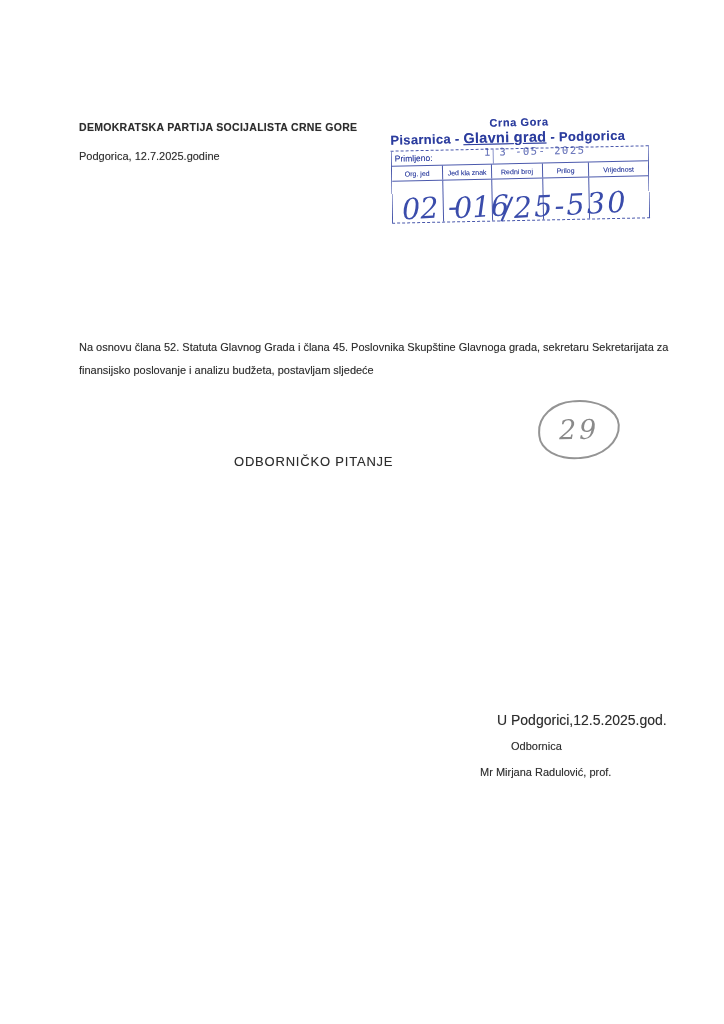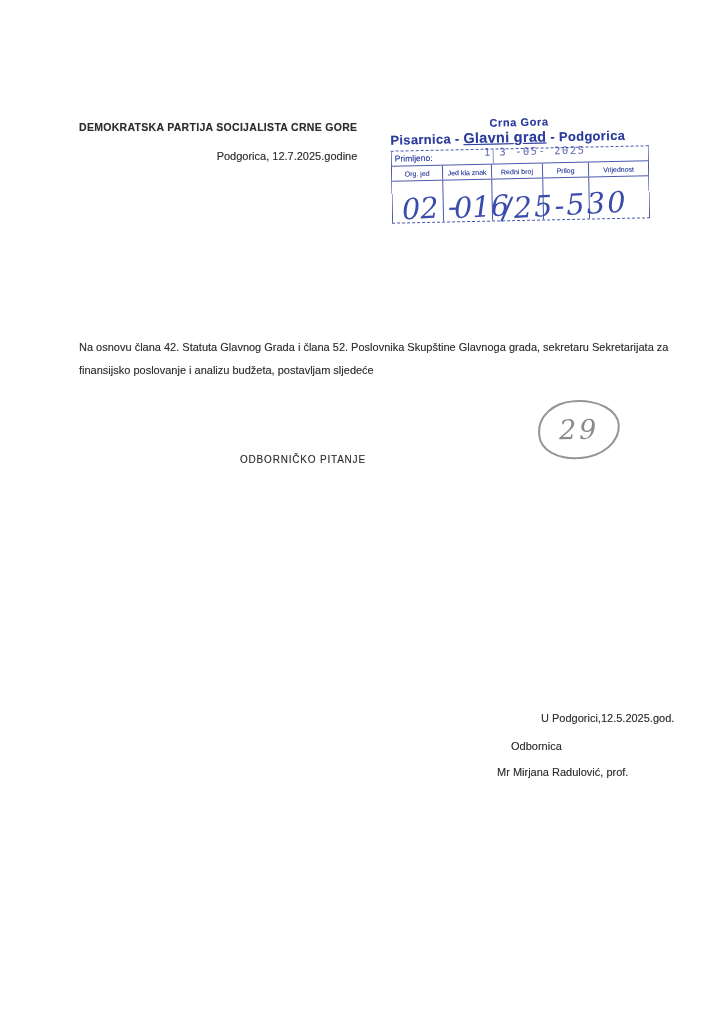--- a/index.html
+++ b/index.html
@@ -8,21 +8,21 @@
     position:relative;
     width:724px; height:1024px;
     background:#ffffff;
     font-family:"Liberation Sans", sans-serif;
     color:#2d2d2d;
     overflow:hidden;
   }
   .ink { text-shadow:0 0 0.7px rgba(45,45,45,0.38); }
 
   
-  .header { position:absolute; left:79px; top:121px;text-align:right; }
+  .header { position:absolute; left:79px; top:121px; }
   .header .h-line { margin-bottom:17px; }
   .h-caps { font-size:10.5px; font-weight:bold; letter-spacing:0.3px; }
   .h-reg  { font-size:11px; }
 
   
   .stamp {
     position:absolute; left:391px; top:116px; width:258px;
     color:#2b3c9e;
     transform:rotate(-1.2deg);
     text-shadow:0 0 0.6px rgba(43,60,158,0.45);
@@ -82,26 +82,26 @@
   .circle-number {
     font-family:"DejaVu Serif", serif; font-style:italic;
     font-size:27px; color:#8a8a8a; letter-spacing:3px;
     transform:rotate(3deg);
   }
 
   
   .para { position:absolute; left:79px; width:592px; font-size:11px; line-height:23px; }
   .para-intro    { top:336px; }
   .para-question { top:585px; line-height:23.5px; }
-  .question-title { position:absolute; left:240px; top:454px; font-size:10px; letter-spacing:0.8px; }
+  .question-title { position:absolute; left:234px; top:454px; font-size:13px; letter-spacing:0.8px; }
 
   
-  .closing-place { position:absolute; left:497px; top:712px; font-size:11px;margin-left:44px; }
+  .closing-place { position:absolute; left:497px; top:712px; font-size:14px; }
   .closing-role  { position:absolute; left:511px; top:740px; font-size:11px; }
-  .closing-sign  { position:absolute; left:497px; top:766px; font-size:11px; }
+  .closing-sign  { position:absolute; left:480px; top:766px; font-size:11px; }
 </style>
 </head>
 <body>
 
 <div class="page">
 
   <div class="header">
     <div class="h-line h-caps ink">DEMOKRATSKA PARTIJA SOCIJALISTA CRNE GORE</div>
     <div class="h-line h-reg  ink">Podgorica, 12.7.2025.godine</div>
   </div>
@@ -135,21 +135,21 @@
       <span class="hw1">02 -</span>
       <span class="hw2">016</span>
       <span class="hw3">/25-530</span>
     </div>
   </div>
 
   <div class="circle-annotation">
     <span class="circle-number">29</span>
   </div>
 
-  <div class="para para-intro ink">Na osnovu člana 42. Statuta Glavnog Grada i člana 52. Poslovnika Skupštine Glavnoga grada, sekretaru Sekretarijata za finansijsko poslovanje i analizu budžeta, postavljam sljedeće</div>
+  <div class="para para-intro ink">Na osnovu člana 52. Statuta Glavnog Grada i člana 45. Poslovnika Skupštine Glavnoga grada, sekretaru Sekretarijata za finansijsko poslovanje i analizu budžeta, postavljam sljedeće</div>
 
   <div class="question-title ink">ODBORNIČKO PITANJE</div>
 
 
   <div class="closing-place ink">U Podgorici,12.5.2025.god.</div>
   <div class="closing-role  ink">Odbornica</div>
   <div class="closing-sign  ink">Mr Mirjana Radulović, prof.</div>
 
 </div>
 

